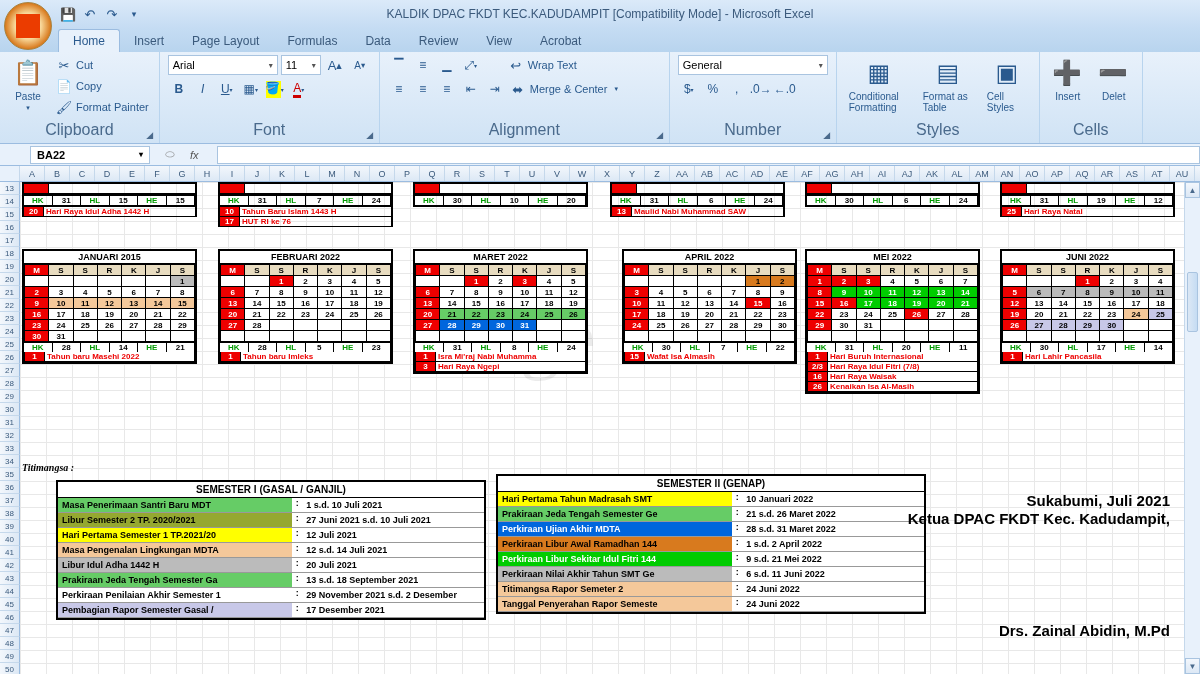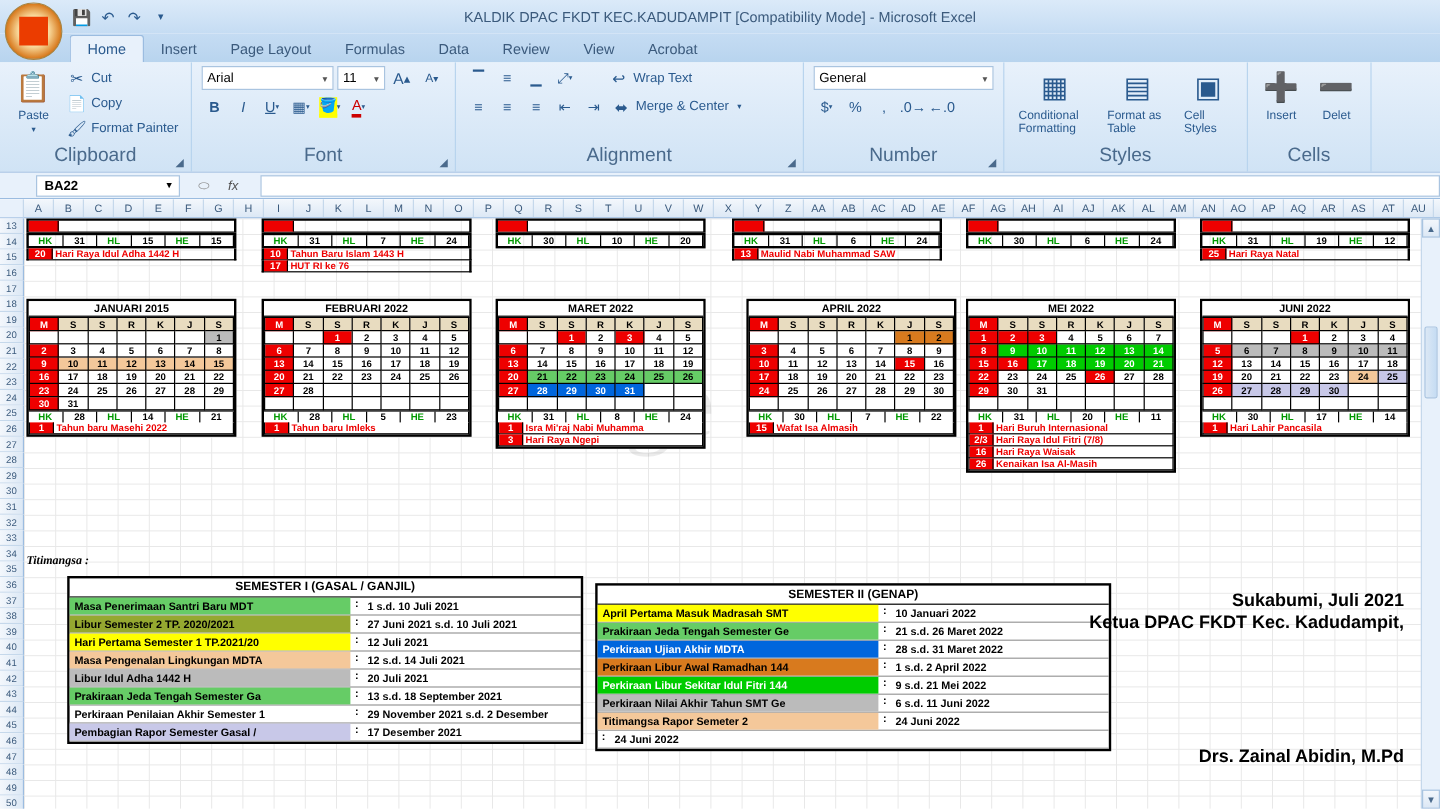--- a/index.html
+++ b/index.html
@@ -1013,24 +1013,24 @@
             <div class="lab ">Perkiraan Penilaian Akhir Semester 1</div>
             <div class="sep">:</div>
             <div class="val">29 November 2021 s.d. 2 Desember</div>
           </div>
           <div class="semrow">
             <div class="lab lavender">Pembagian Rapor Semester Gasal /</div>
             <div class="sep">:</div>
             <div class="val">17 Desember 2021</div>
           </div>
         </div>
-        <div class="sembox" style="left: 460px; top: 304px; width: 430px;">
+        <div class="sembox" style="left: 460px; top: 292px; width: 430px;">
           <div class="head">SEMESTER II (GENAP)</div>
           <div class="semrow">
-            <div class="lab yellow">April Pertama Masuk Madrasah SMT</div>
+            <div class="lab yellow">Hari Pertama Tahun Madrasah SMT</div>
             <div class="sep">:</div>
             <div class="val">10 Januari 2022</div>
           </div>
           <div class="semrow">
             <div class="lab lgreen">Prakiraan Jeda Tengah Semester Ge</div>
             <div class="sep">:</div>
             <div class="val">21 s.d. 26 Maret 2022</div>
           </div>
           <div class="semrow">
             <div class="lab blue">Perkiraan Ujian Akhir MDTA</div>
@@ -1051,20 +1051,21 @@
             <div class="lab gray">Perkiraan Nilai Akhir Tahun SMT Ge</div>
             <div class="sep">:</div>
             <div class="val">6 s.d. 11 Juni 2022</div>
           </div>
           <div class="semrow">
             <div class="lab peach">Titimangsa Rapor Semeter 2</div>
             <div class="sep">:</div>
             <div class="val">24 Juni 2022</div>
           </div>
           <div class="semrow">
+            <div class="lab peach">Tanggal Penyerahan Rapor Semeste</div>
             <div class="sep">:</div>
             <div class="val">24 Juni 2022</div>
           </div>
         </div>
         <div class="sig" style="top: 310px; right: 30px;">Sukabumi,  Juli 2021</div>
         <div class="sig" style="top: 328px; right: 30px;">Ketua DPAC FKDT Kec. Kadudampit,</div>
         <div class="sig" style="top: 440px; right: 30px;">Drs. Zainal Abidin, M.Pd</div>
       </div>
   </div>
   <div class="scrollbar-v">

